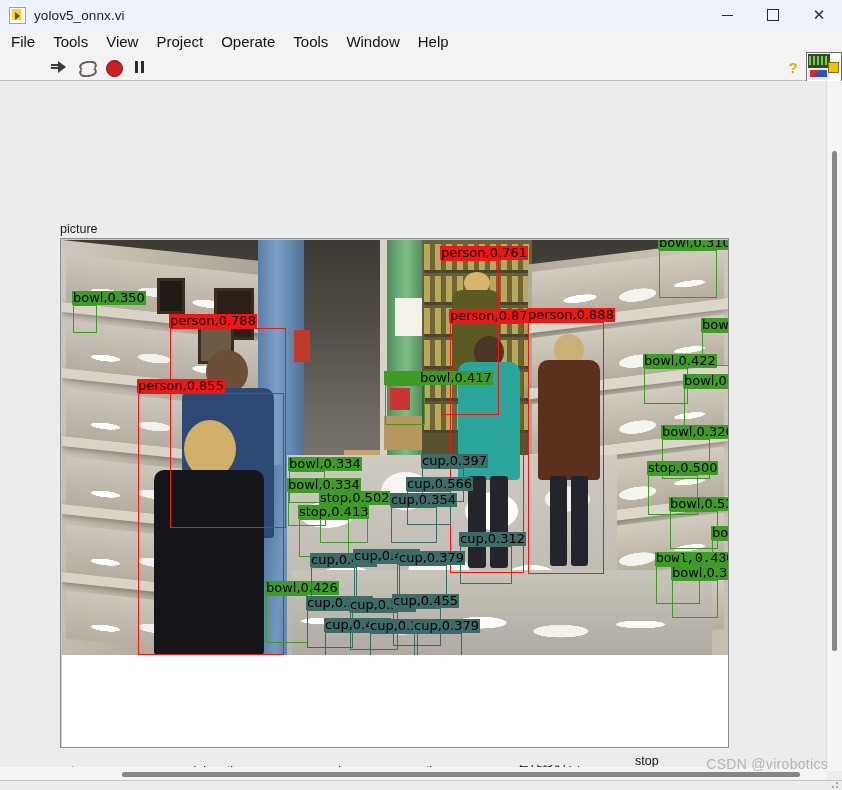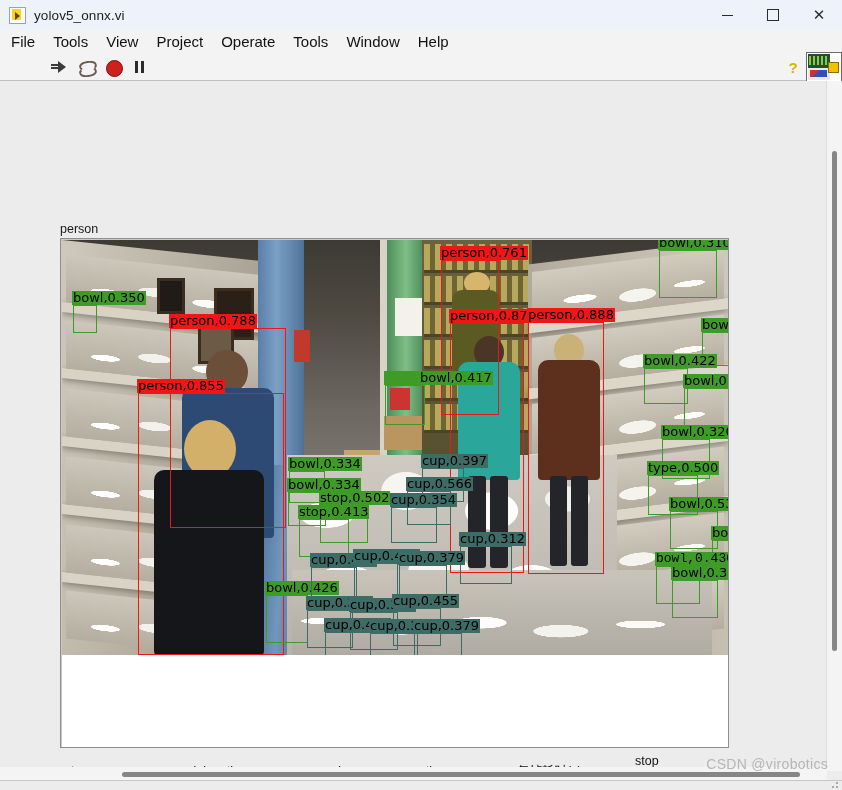--- a/index.html
+++ b/index.html
@@ -277,21 +277,21 @@
           <i class="cp-b"></i>
           <i class="cp-c"></i>
           <i class="cp-d"></i>
           <i class="cp-e"></i>
       </div>
     </div>
   </div>
 
   <div class="panel">
 
-    <div class="picture-label">person</div>
+    <div class="picture-label">picture</div>
 
     <div class="pic-frame">
       <div class="pic-img">
 
         <div class="scene">
           <div class="floor"></div>
 
           <div class="sh-left">
             <i class="row" style="top:62px"></i>
               <i class="goods" style="top:14px"></i>
@@ -437,21 +437,21 @@
             <div class="det bowl" style="left: 622px; top: 148px; width: 46px; height: 38px;">
               <div class="box"></div>
               <div class="tag" style="top: -14px;">bowl,0.390</div>
             </div>
             <div class="det bowl" style="left: 600px; top: 199px; width: 48px; height: 40px;">
               <div class="box"></div>
               <div class="tag" style="top: -14px;">bowl,0.320</div>
             </div>
             <div class="det bowl" style="left: 586px; top: 235px; width: 50px; height: 40px;">
               <div class="box"></div>
-              <div class="tag" style="top: -14px;">type,0.500</div>
+              <div class="tag" style="top: -14px;">stop,0.500</div>
             </div>
             <div class="det bowl" style="left: 608px; top: 271px; width: 48px; height: 38px;">
               <div class="box"></div>
               <div class="tag" style="top: -14px;">bowl,0.530</div>
             </div>
             <div class="det bowl" style="left: 650px; top: 300px; width: 26px; height: 30px;">
               <div class="box"></div>
               <div class="tag" style="top: -14px;">bowl,0.300</div>
             </div>
             <div class="det bowl" style="left: 594px; top: 326px; width: 44px; height: 38px;">

